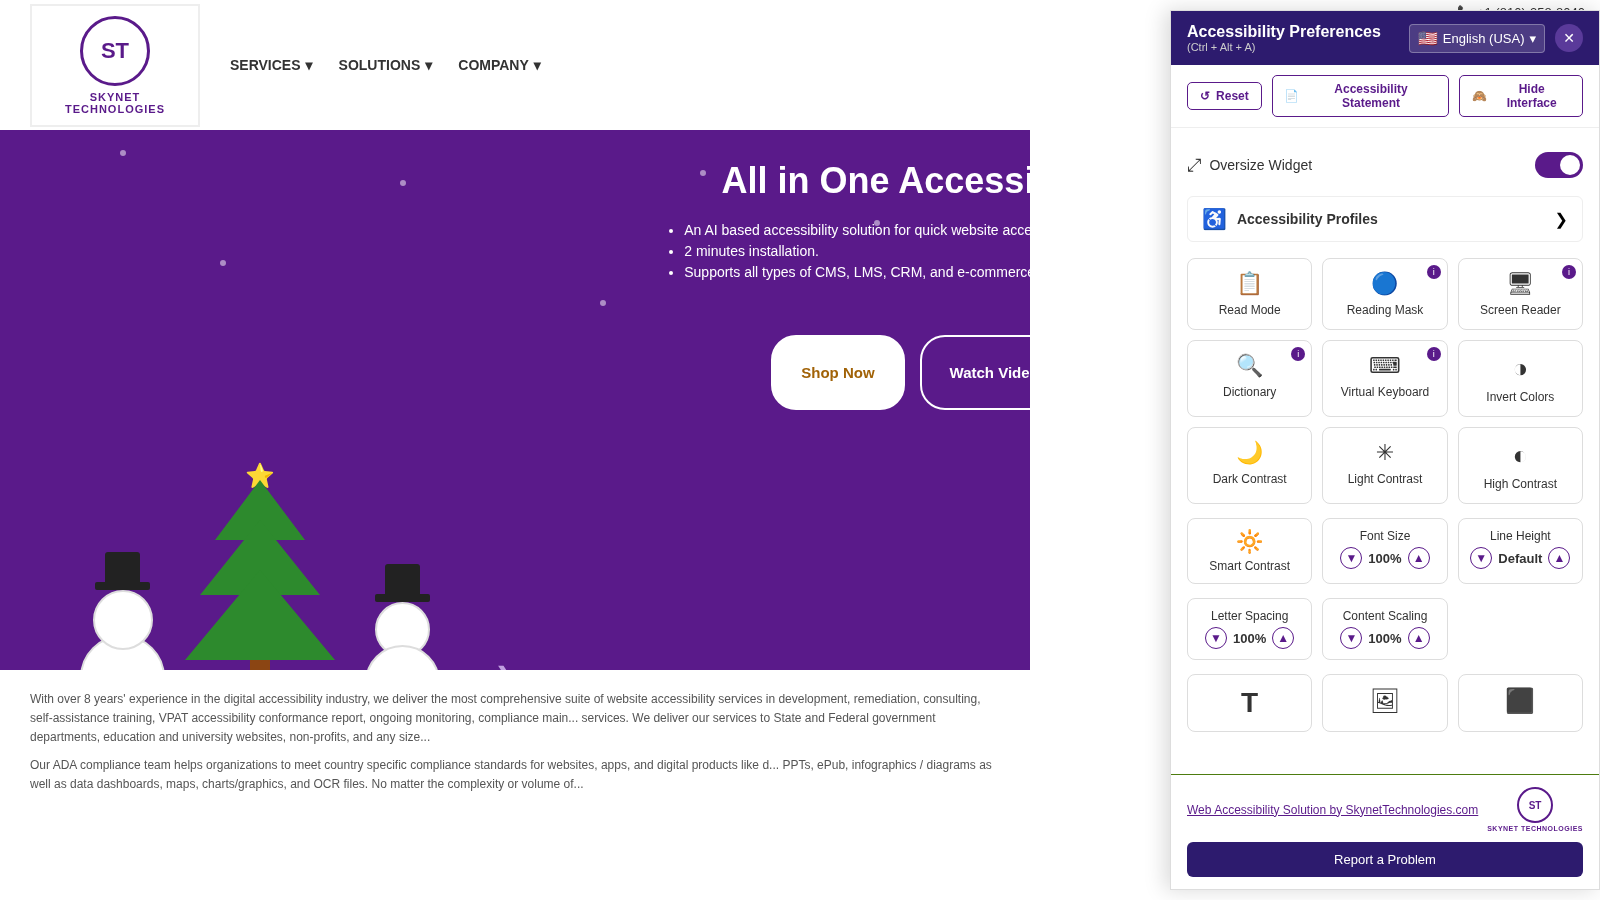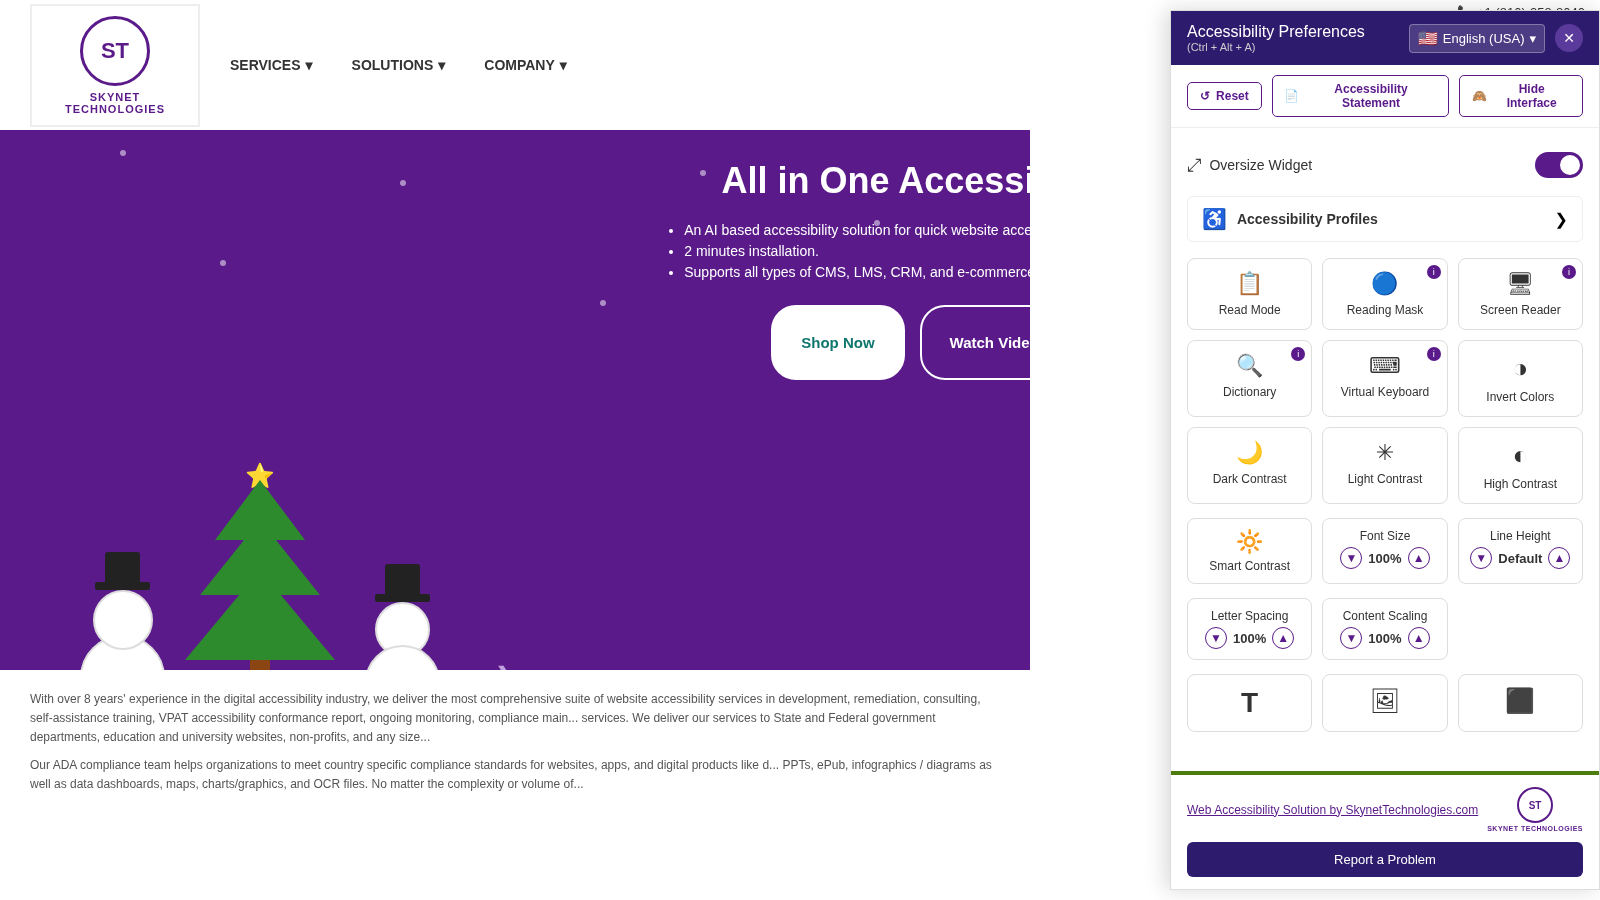--- a/index.html
+++ b/index.html
@@ -67,21 +67,21 @@
       color: #5a1a8a;
       letter-spacing: 1px;
       margin-top: 5px;
       text-align: center;
     }
 
     .nav-area {
       display: flex;
       align-items: center;
       margin-left: 30px;
-      gap: 39px;
+      gap: 26px;
     }
 
     .nav-item {
       font-size: 14px;
       font-weight: bold;
       color: #333;
       cursor: pointer;
       display: flex;
       align-items: center;
       gap: 5px;
@@ -107,38 +107,39 @@
     }
 
     .hero-title {
       font-size: 36px;
       font-weight: bold;
       margin-bottom: 20px;
     }
 
     .hero-bullets {
       font-size: 14px;
+      margin-bottom: 30px;
       text-align: left;
       display: inline-block;
     }
 
     .hero-bullets li {
       margin-bottom: 5px;
     }
 
     .hero-buttons {
       display: flex;
       gap: 15px;
       justify-content: center;
       margin-top: 20px;
     }
 
     .btn-shop {
       background: white;
-      color: #0f766e;
+      color: #a16207;
       border: 2px solid white;
       padding: 27px 28px;
       border-radius: 25px;
       font-size: 15px;
       font-weight: bold;
       cursor: pointer;
     }
 
     .btn-watch {
       background: transparent;
@@ -300,21 +301,21 @@
       justify-content: space-between;
     }
 
     .panel-title-area {
       display: flex;
       flex-direction: column;
     }
 
     .panel-title {
       font-size: 16px;
-      font-weight: normal;
+      font-weight: bold;
     }
 
     .panel-shortcut {
       font-size: 11px;
       color: #ccc;
     }
 
     .panel-header-right {
       display: flex;
       align-items: center;
@@ -532,21 +533,21 @@
     
     .bottom-icons-row {
       display: grid;
       grid-template-columns: repeat(3, 1fr);
       gap: 10px;
       margin-bottom: 16px;
     }
 
     
     .panel-footer {
-      border-top: 4px solid #4d7c0f;
+      border-top: 1px solid #4d7c0f;
       padding: 12px 16px;
       text-align: center;
     }
 
     .footer-brand {
       display: flex;
       align-items: center;
       justify-content: space-between;
       margin-bottom: 10px;
     }

